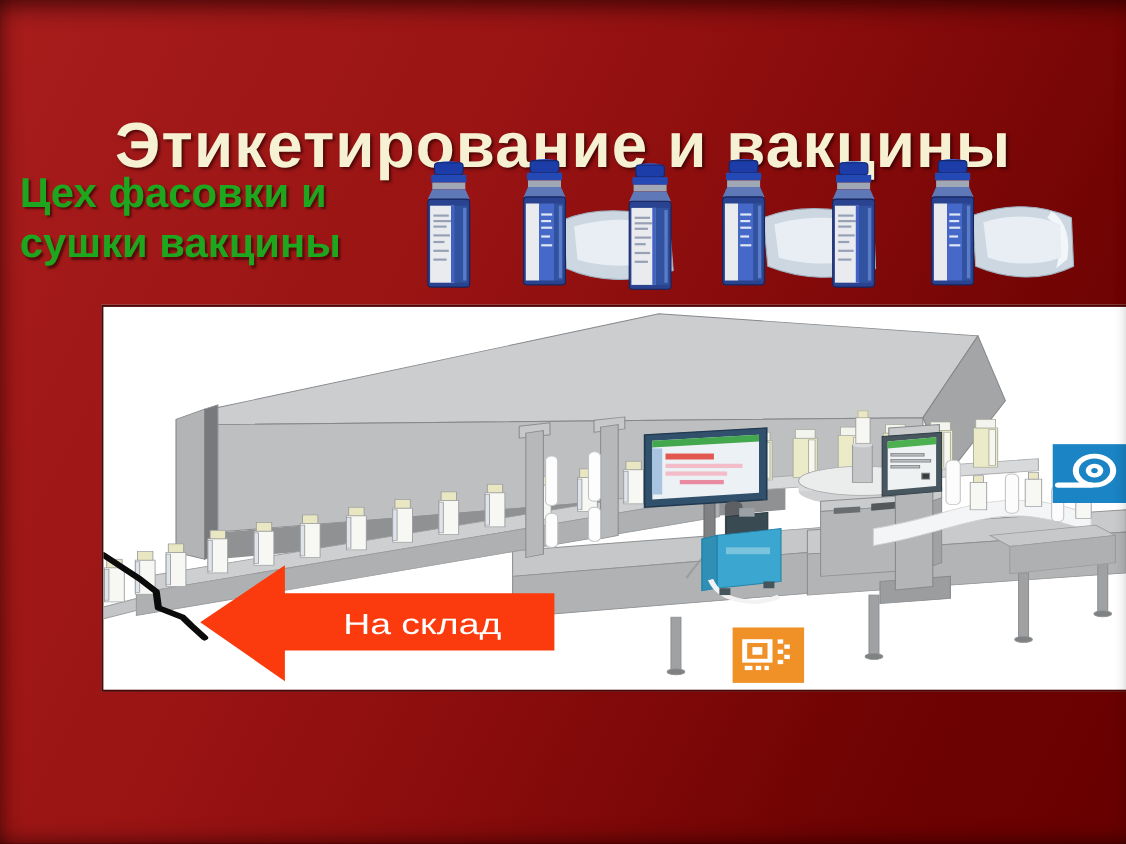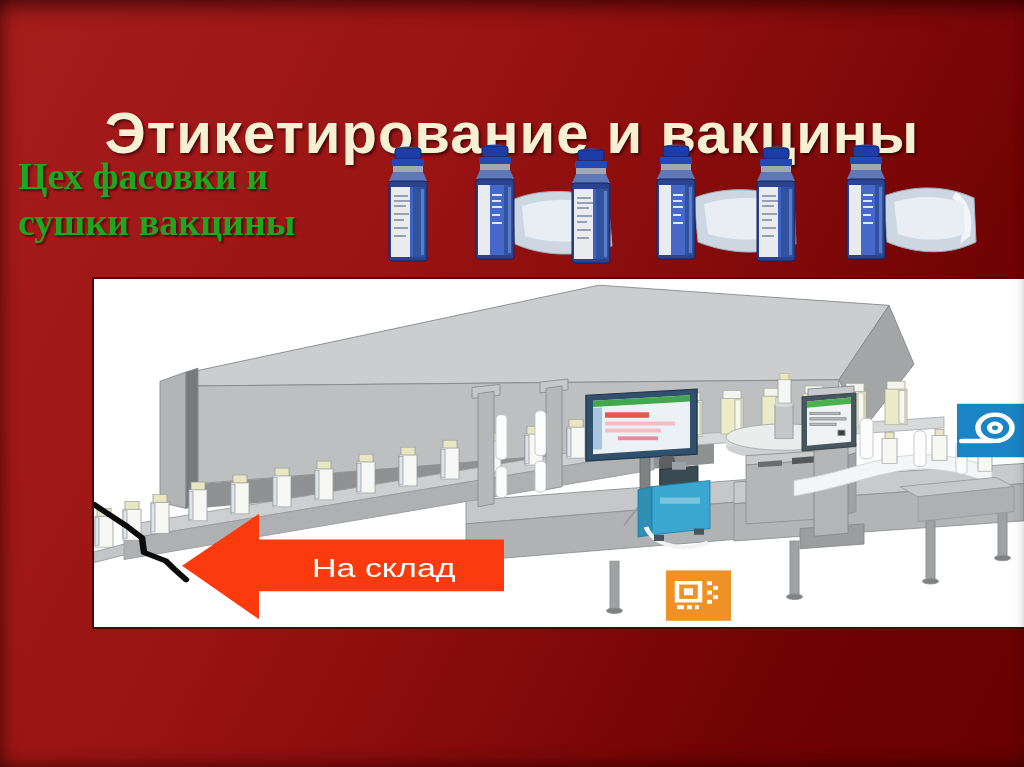--- a/index.html
+++ b/index.html
@@ -16,21 +16,20 @@
   }
   .title{
     position:absolute;top:60px;left:0;width:100%;text-align:center;
     font-size:58px;letter-spacing:1px;color:#f6f1d2;
     text-shadow:2px 2px 3px rgba(40,0,0,.7);white-space:nowrap;
   }
   .subtitle{
     position:absolute;top:154px;left:18px;width:362px;
     font-size:38px;font-weight:bold;line-height:1.2;color:#1ea71e;
     text-shadow:2px 2px 2px rgba(30,0,0,.6);
-    font-family:Liberation Serif, serif;
   }
   .vials-strip{position:absolute;left:372px;top:140px;width:606px;height:130px;}
   .panel{
     position:absolute;left:45px;top:277px;width:935px;height:352px;
     background:#ffffff;border:2px solid #4f0606;box-sizing:border-box;margin-left:47px;
   }
   .machine{position:absolute;inset:0;width:100%;height:100%;}
   svg text{font-family:"Liberation Sans",sans-serif;}
 </style>
 </head>

